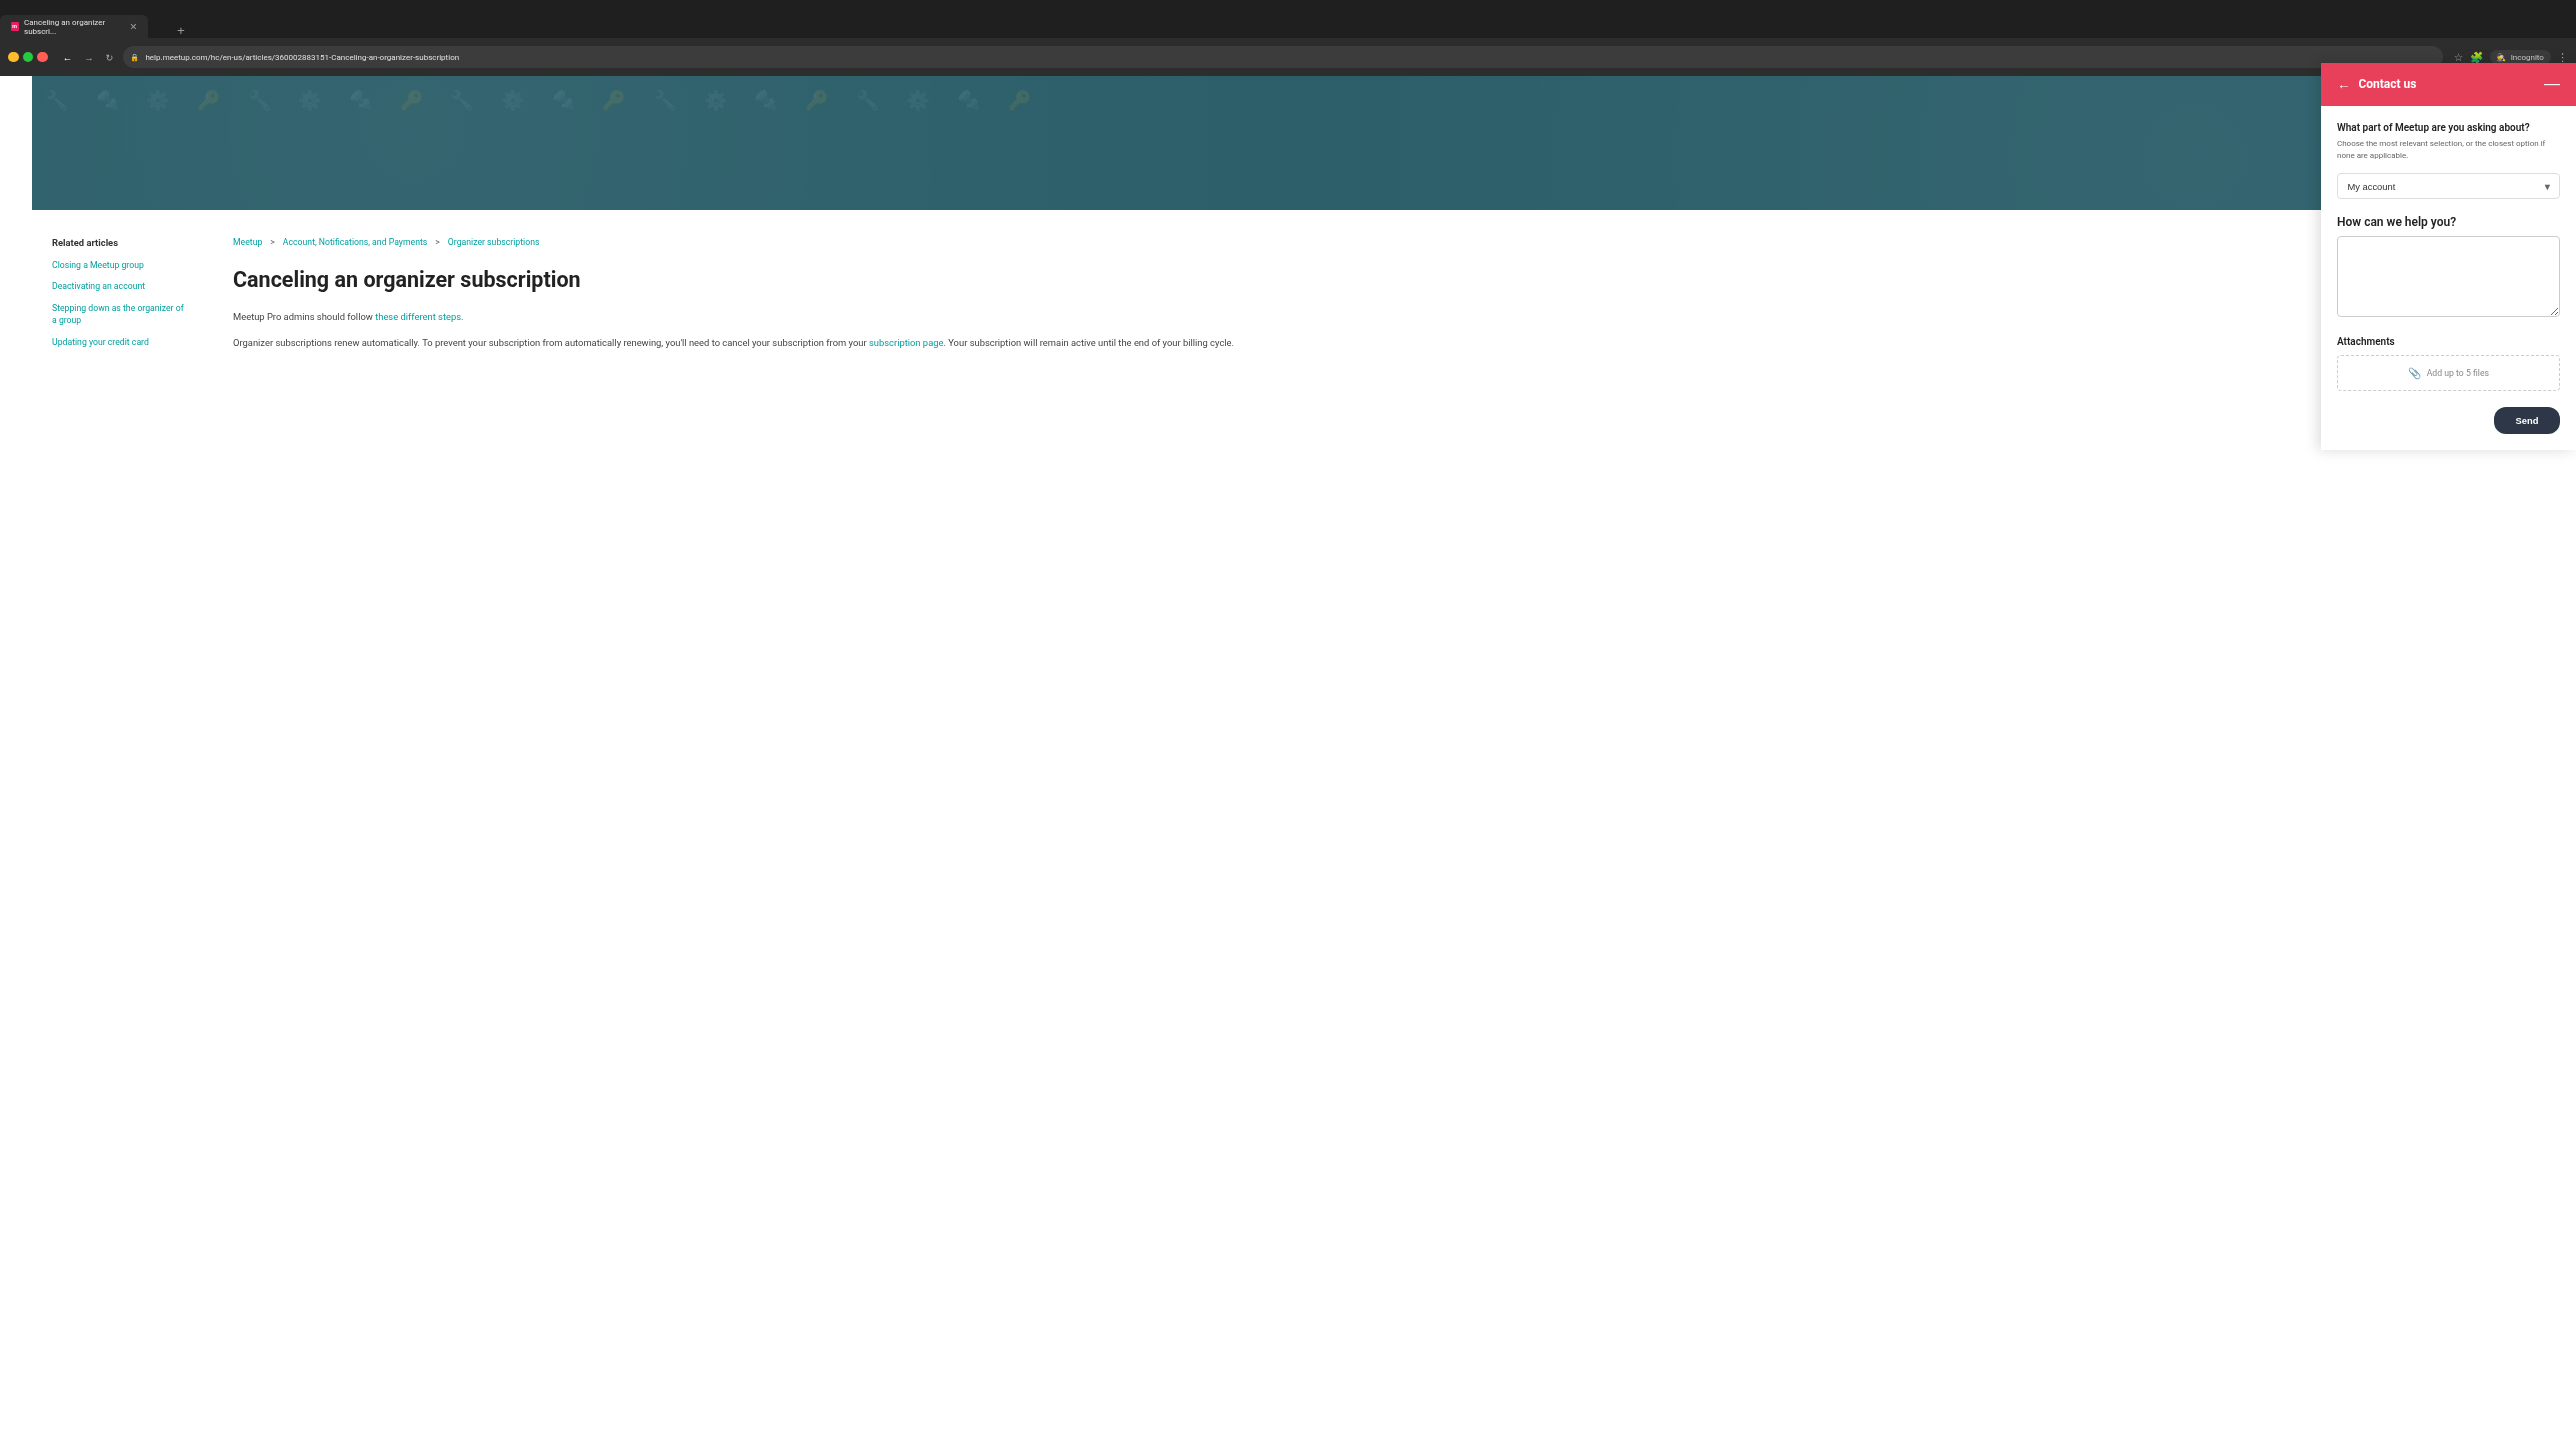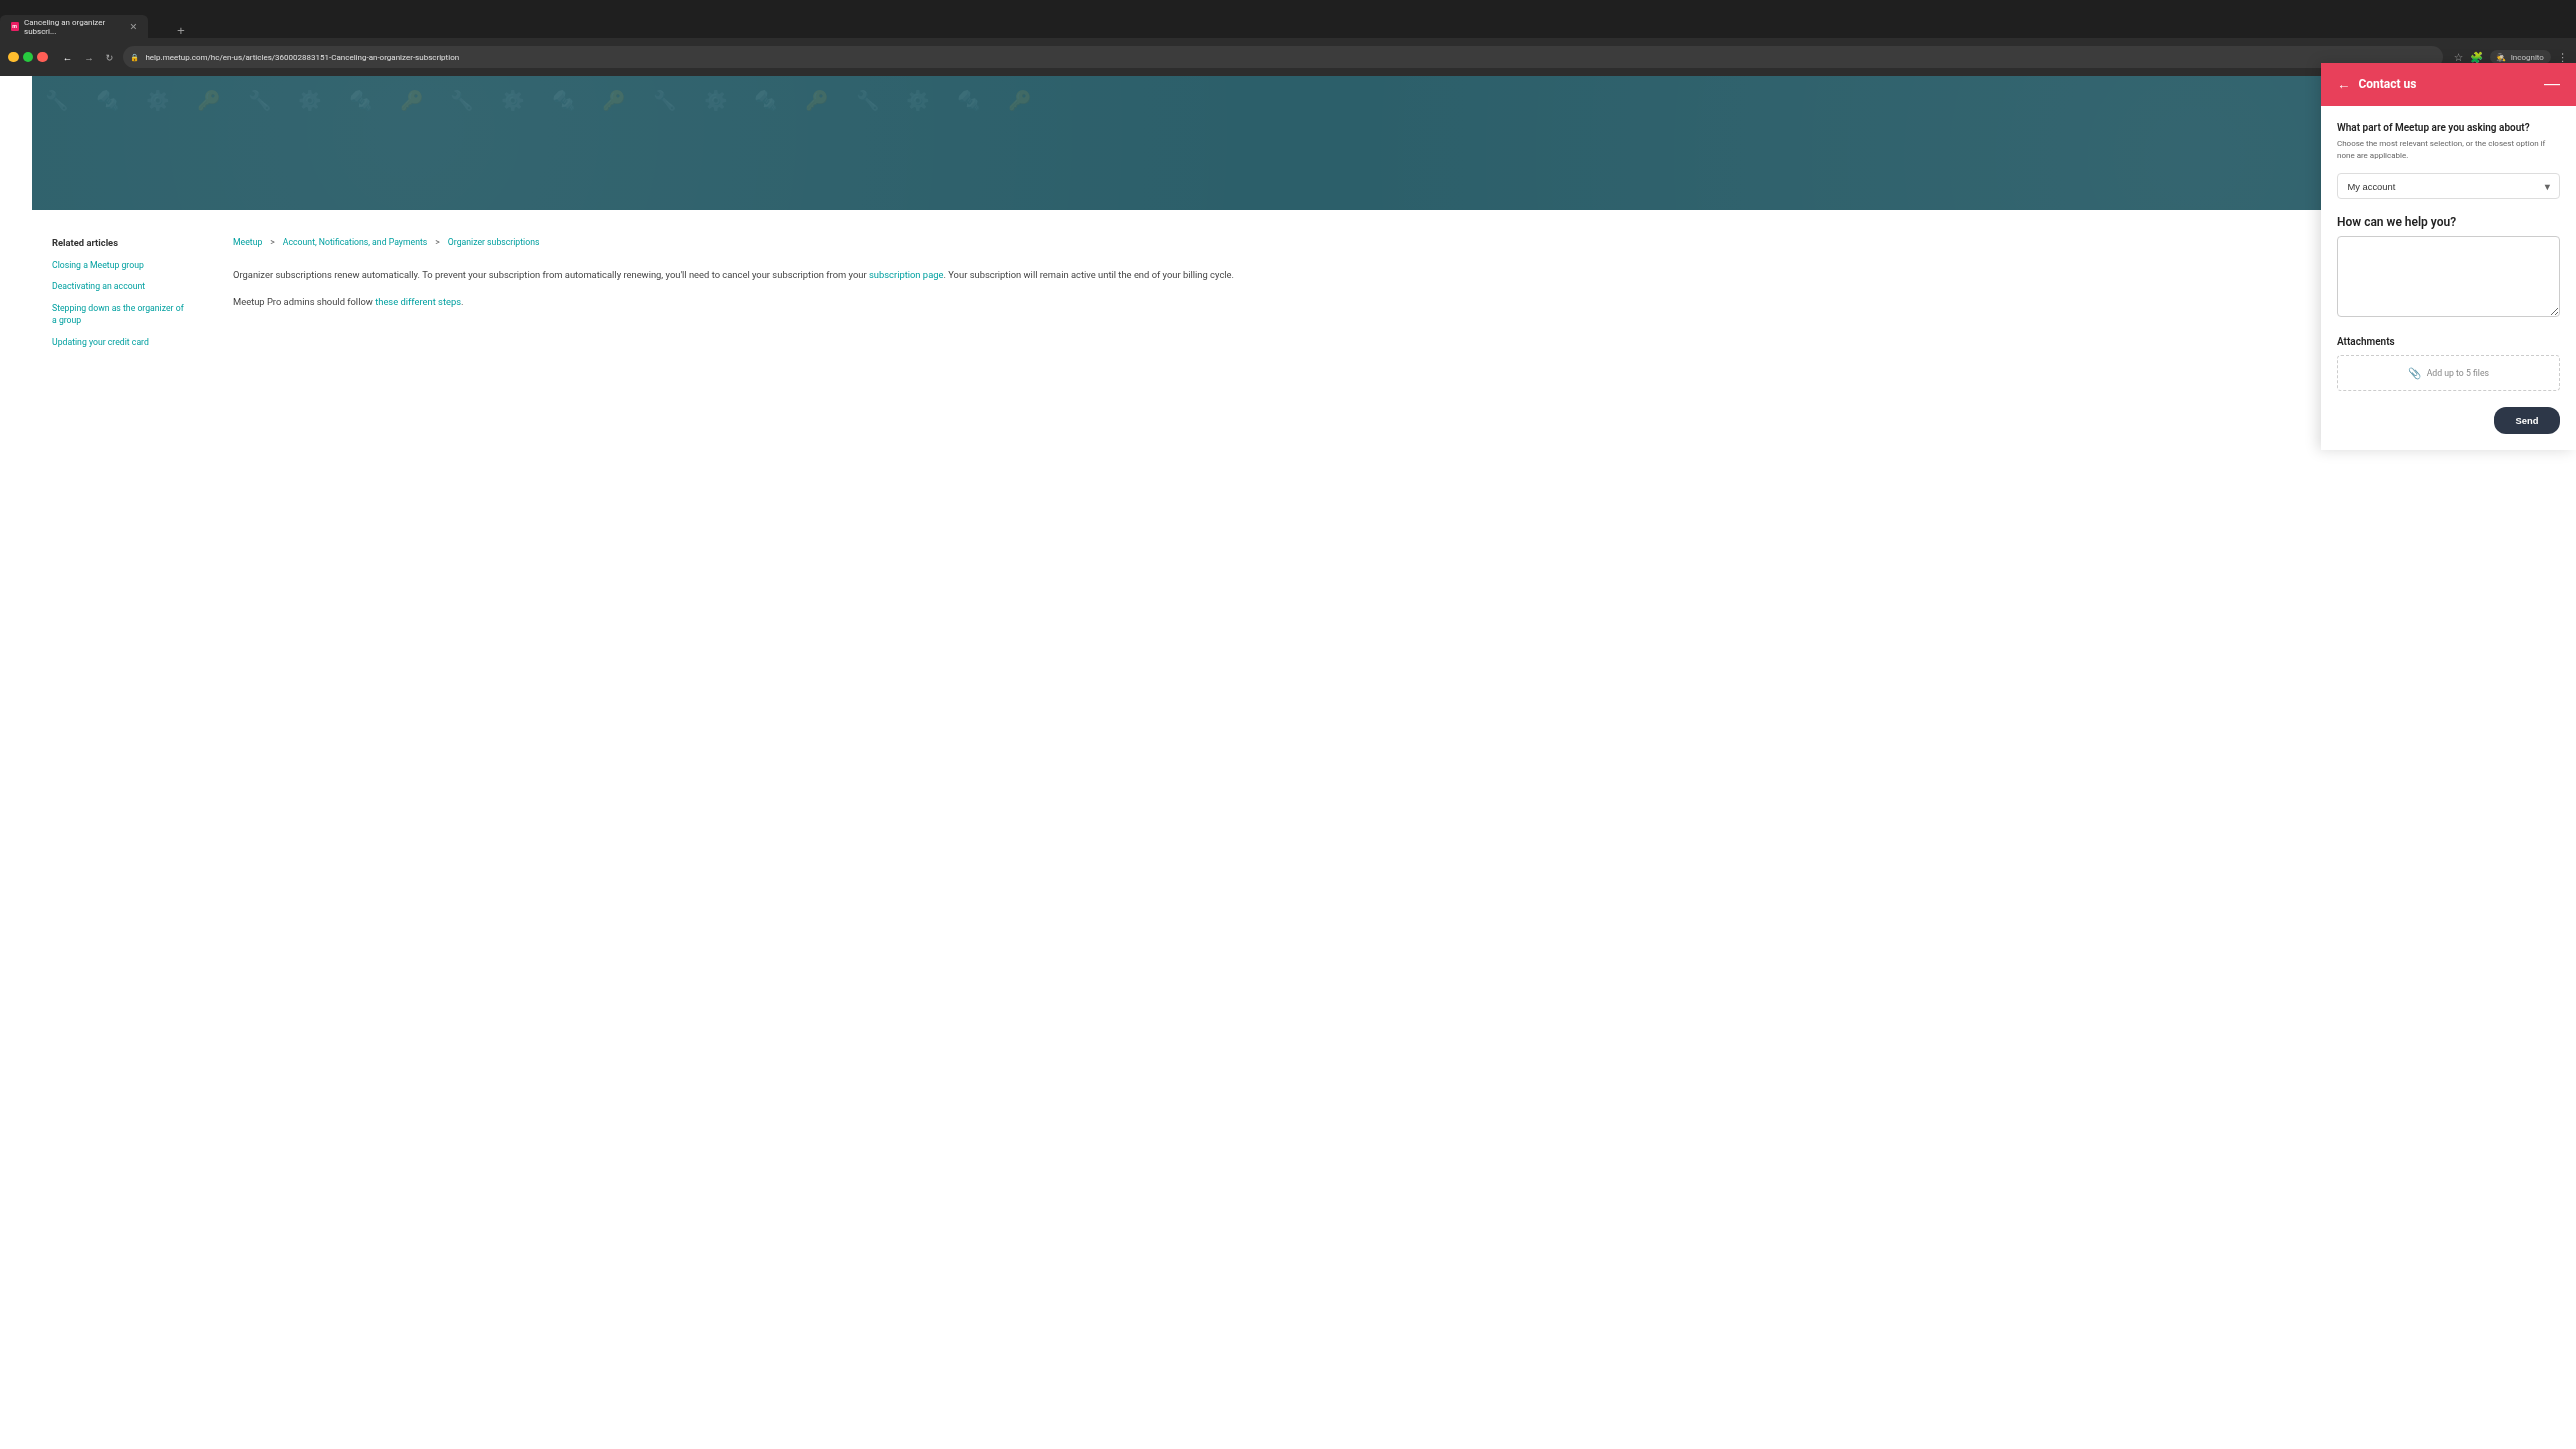--- a/index.html
+++ b/index.html
@@ -482,29 +482,30 @@
     <div class="article-area">
 
       <div class="breadcrumb">
         <a>Meetup</a>
         <span class="breadcrumb-sep">&gt;</span>
         <a>Account, Notifications, and Payments</a>
         <span class="breadcrumb-sep">&gt;</span>
         <span class="current">Organizer subscriptions</span>
       </div>
 
+      <h1 class="article-title">Canceling an organizer subscription</h1>
 
       <div class="article-body">
+        <p>
+          Meetup Pro admins should follow <a>these different steps</a>.
+        </p>
         <p>
           Organizer subscriptions renew automatically. To prevent your subscription from automatically renewing, you'll need to cancel your subscription from your
           <a>subscription page</a>.
           Your subscription will remain active until the end of your billing cycle.
-        </p>
-        <p>
-          Meetup Pro admins should follow <a>these different steps</a>.
         </p>
       </div>
     </div>
 
   </div>
 </div>
 
 <div class="contact-panel">
 
   <div class="contact-header">

